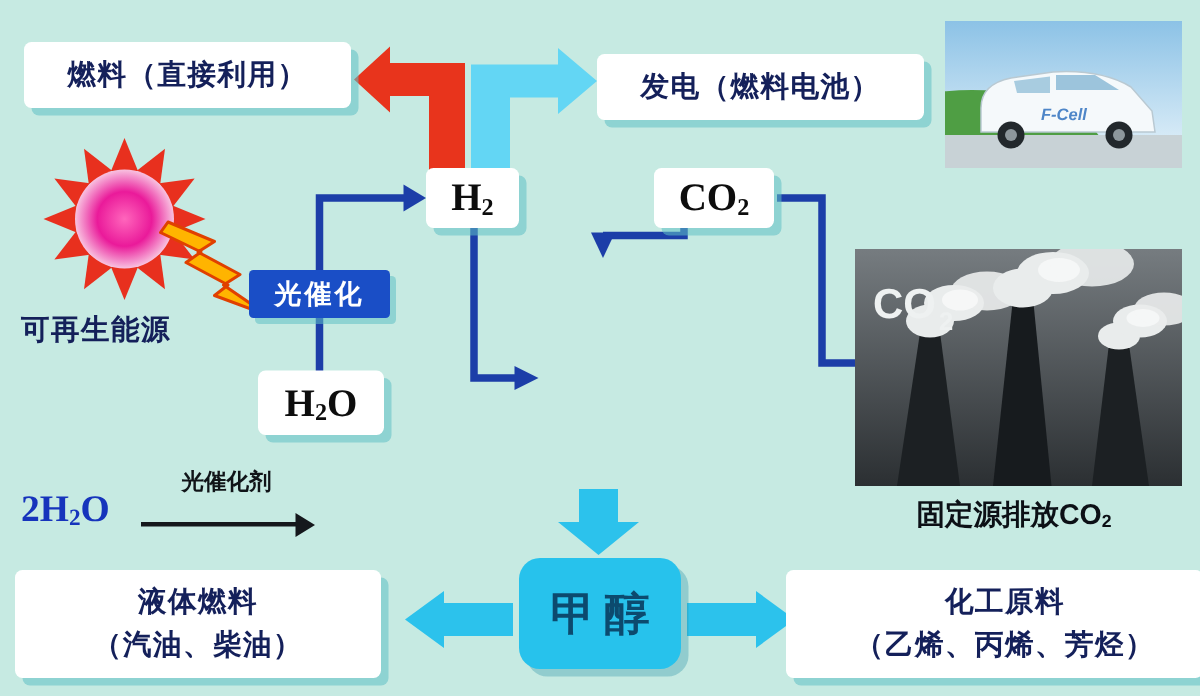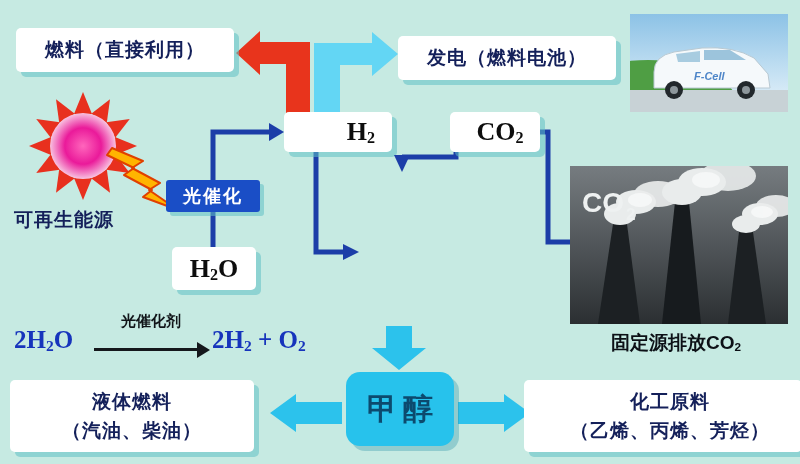--- a/index.html
+++ b/index.html
@@ -9,22 +9,22 @@
   .overlay{position:absolute;left:0;top:0;z-index:30;pointer-events:none;}
 
   .wbox{position:absolute;background:#fff;border-radius:5px;z-index:10;
         box-shadow:5px 5px 0 rgba(97,191,197,.55);
         display:flex;align-items:center;justify-content:center;font-weight:bold;}
   .cn{color:#14205a;font-size:19px;letter-spacing:1px;}
 
   #fuelBox{left:16px;top:28px;width:218px;height:44px;}
   #powerBox{left:398px;top:36px;width:218px;height:44px;}
   #h2oBox{left:172px;top:247px;width:84px;height:43px;}
-  #h2Box{left:284px;top:112px;width:62px;height:40px;padding-left:46px;}
-  #co2Box{left:450px;top:112px;width:80px;height:40px;padding-left:10px;}
+  #h2Box{left:284px;top:112px;width:62px;height:40px;}
+  #co2Box{left:436px;top:112px;width:80px;height:40px;}
 
   .formula{font-size:26px;font-weight:bold;color:#0d0d0d;
            font-family:"Liberation Serif","DejaVu Serif",serif;}
   .sub{font-size:.62em;position:relative;top:.2em;}
 
   #photoBox{position:absolute;left:166px;top:180px;width:94px;height:32px;background:#1a4ec6;
             color:#fff;font-size:18px;font-weight:bold;letter-spacing:2px;border-radius:3px;
             display:flex;align-items:center;justify-content:center;z-index:10;
             box-shadow:4px 4px 0 rgba(97,191,197,.55);}
   #renewLabel{position:absolute;left:14px;top:207px;font-size:19px;font-weight:bold;
@@ -158,25 +158,20 @@
     <span class="cn">（乙烯、丙烯、芳烃）</span>
   </div>
 
   <div id="equation">
     <span id="eqLhs">
       <span>2H</span><span class="sub">2</span><span>O</span>
     </span>
     <span id="eqCat">光催化剂</span>
     <span id="eqArrow">
       <span class="eq-head"></span>
-    </span>
-    <span id="eqRhs">
-      <span>2H</span><span class="sub">2</span>
-      <span>+</span>
-      <span>O</span><span class="sub">2</span>
     </span>
   </div>
 
   <div id="smokePhoto">
     <svg width="218" height="158" viewBox="0 0 218 158">
       <defs>
         <linearGradient id="smkBg" x1="0" y1="0" x2="0" y2="1">
           <stop offset="0" stop-color="#767c80"></stop>
             <stop offset="1" stop-color="#2b2f32"></stop>
         </linearGradient>

